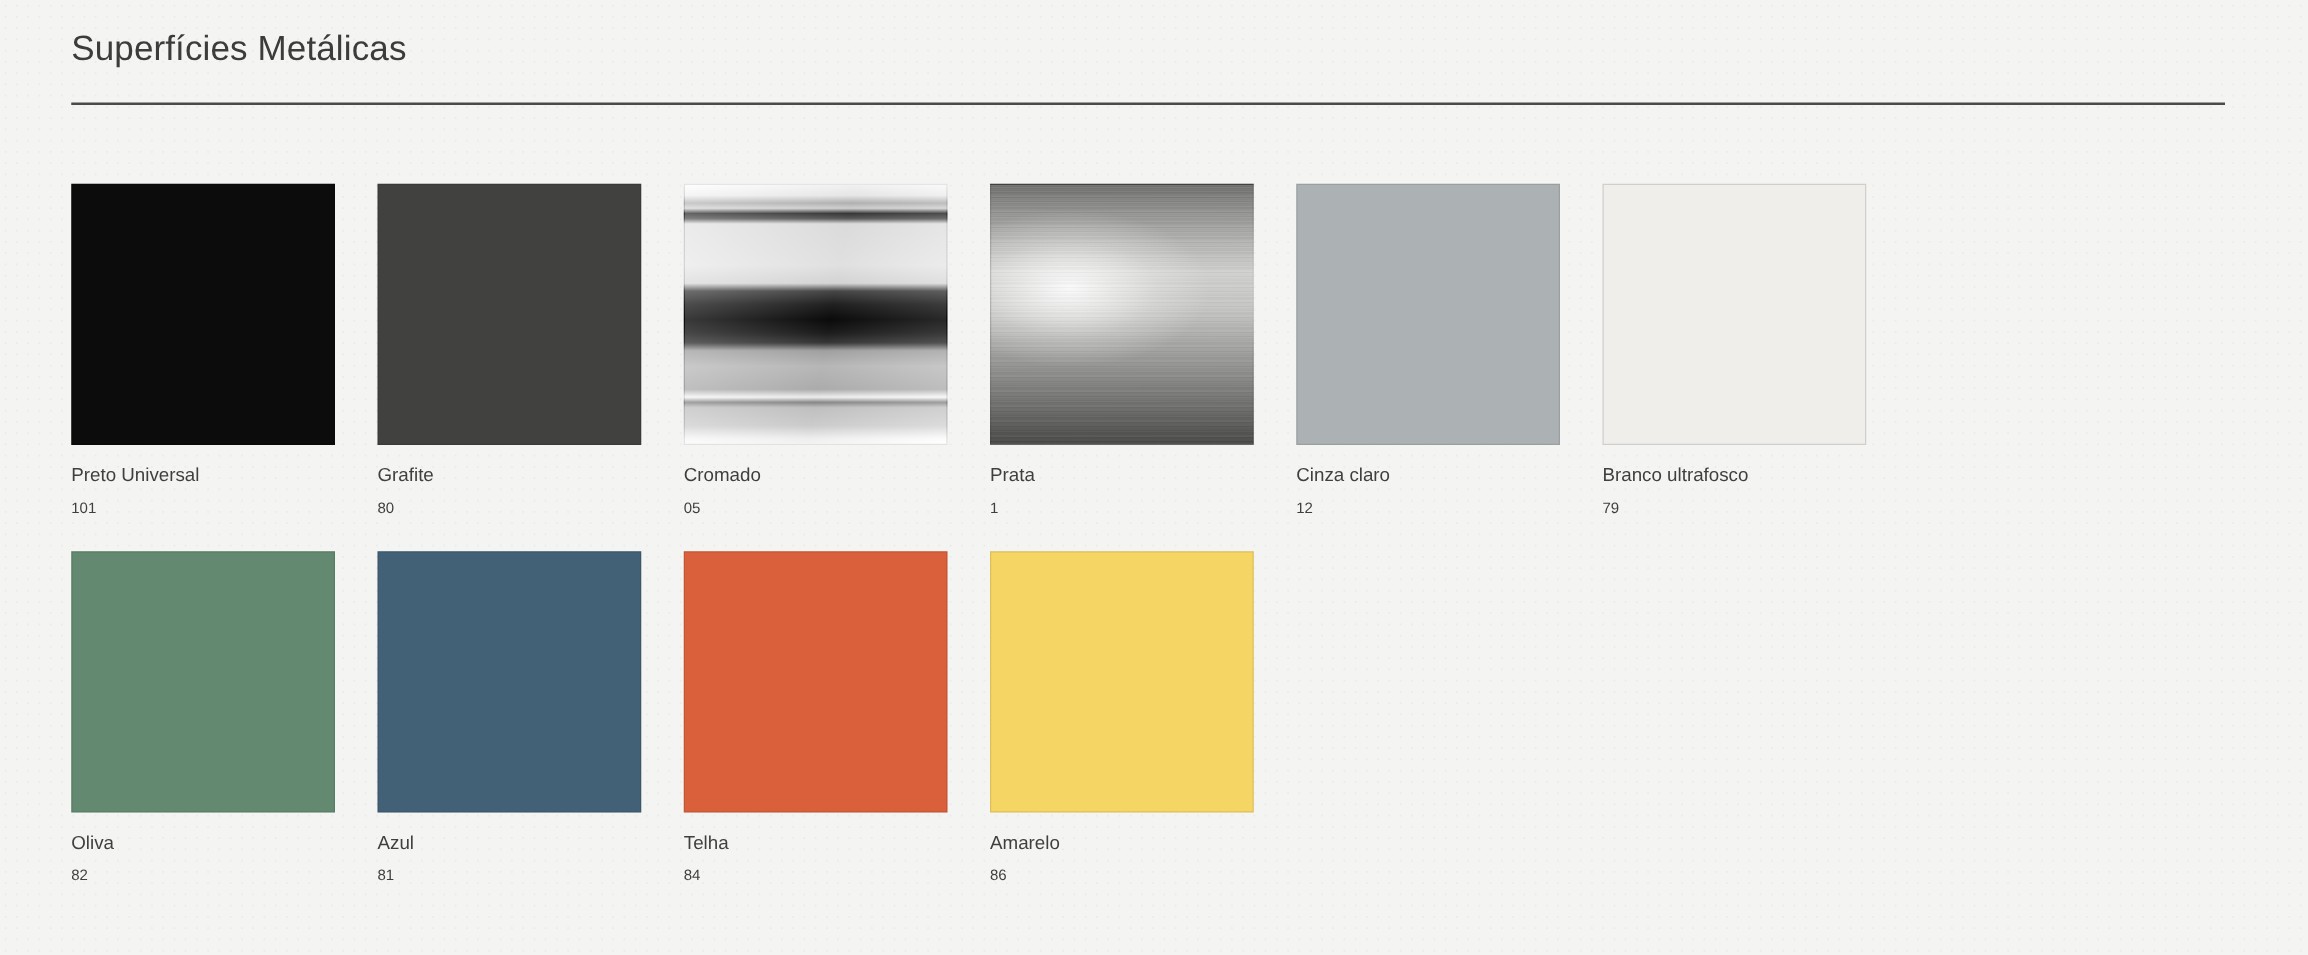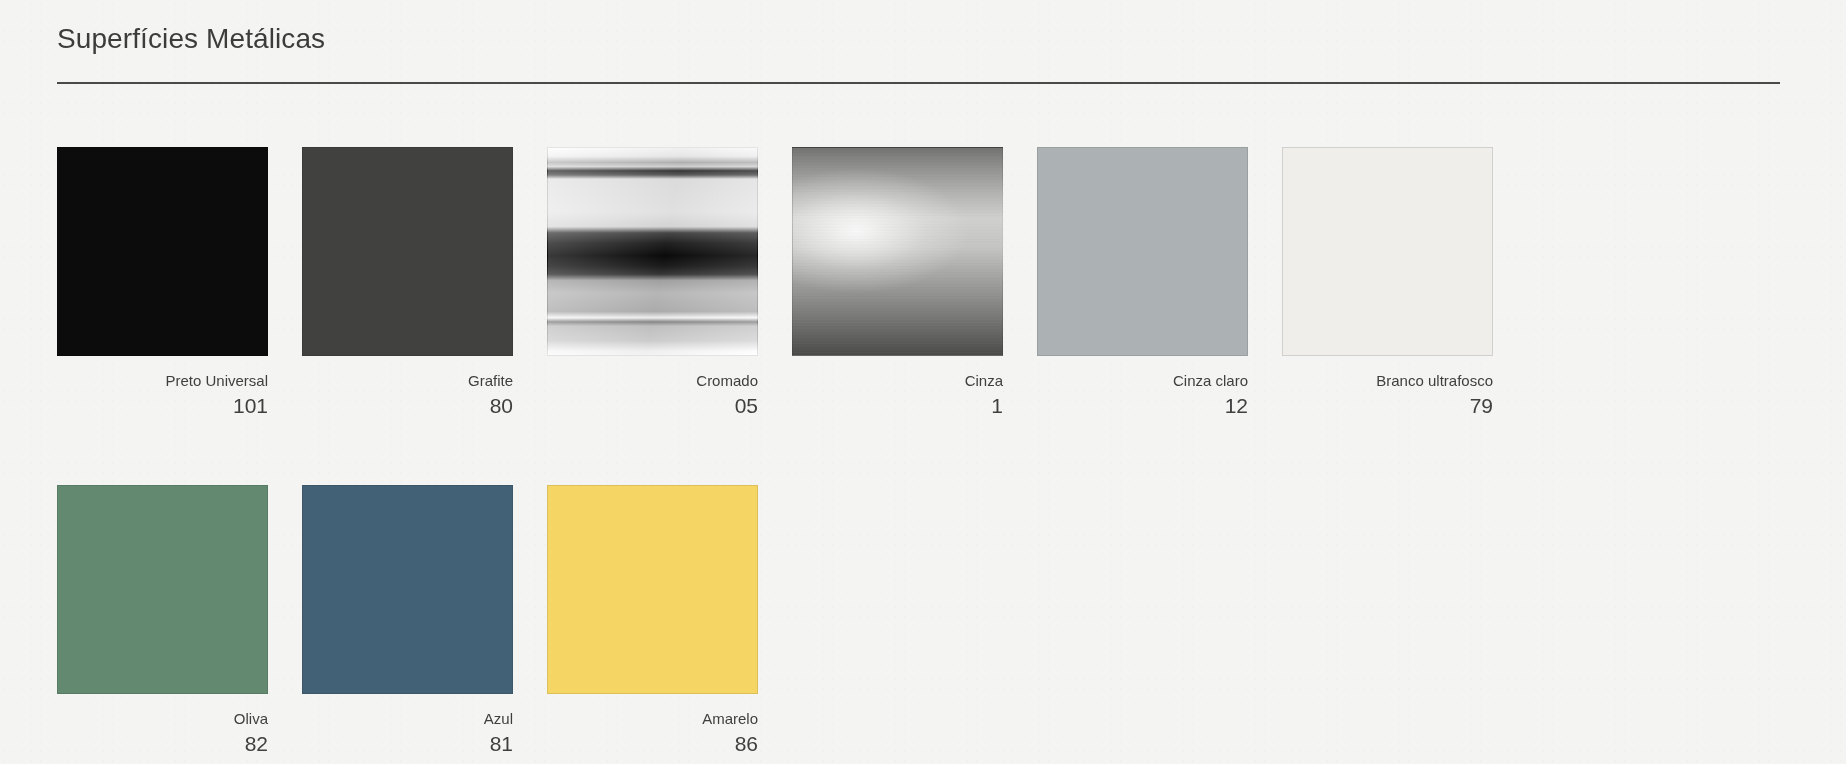--- a/index.html
+++ b/index.html
@@ -47,46 +47,45 @@
   .grid {
     position: absolute;
     left: 57px;
     top: 147px;
     width: 1740px;
   }
   .row {
     display: flex;
     gap: 34px;
   }
-  .row + .row { margin-top: 69px; }
+  .row + .row { margin-top: 25px; }
   .cell {
     width: 211px;
     flex: 0 0 211px;
-    text-align: right;
   }
   .swatch {
     width: 211px;
     height: 209px;
     border: 1px solid rgba(0,0,0,0.10);
     position: relative;
     overflow: hidden;
   }
   .swatch.flat-light {
     border-color: rgba(0,0,0,0.13);
   }
   .sw-name {
     margin-top: 15px;
     font-size: 15px;
     color: #3f3f3f;
     line-height: 20px;
     white-space: nowrap;
   }
   .sw-code {
     margin-top: 5px;
-    font-size: 21px;
+    font-size: 12px;
     color: #3f3f3f;
     line-height: 20px;
   }
   
   .tex-chrome {
     background:
       linear-gradient(to bottom,
         #fdfdfd 0%,
         #f2f2f2 4%,
         #b9b9b9 7%,
@@ -159,21 +158,21 @@
           <div class="sw-name">Grafite</div>
           <div class="sw-code">80</div>
         </div>
         <div class="cell">
           <div class="swatch tex-chrome"></div>
           <div class="sw-name">Cromado</div>
           <div class="sw-code">05</div>
         </div>
         <div class="cell">
           <div class="swatch tex-brushed"></div>
-          <div class="sw-name">Cinza</div>
+          <div class="sw-name">Prata</div>
           <div class="sw-code">1</div>
         </div>
         <div class="cell">
           <div class="swatch" style="background: rgb(172, 177, 179);"></div>
           <div class="sw-name">Cinza claro</div>
           <div class="sw-code">12</div>
         </div>
         <div class="cell">
           <div class="swatch flat-light" style="background: rgb(239, 238, 235);"></div>
           <div class="sw-name">Branco ultrafosco</div>
@@ -185,20 +184,25 @@
           <div class="swatch" style="background: rgb(99, 138, 112);"></div>
           <div class="sw-name">Oliva</div>
           <div class="sw-code">82</div>
         </div>
         <div class="cell">
           <div class="swatch" style="background: rgb(67, 97, 118);"></div>
           <div class="sw-name">Azul</div>
           <div class="sw-code">81</div>
         </div>
         <div class="cell">
+          <div class="swatch" style="background: rgb(217, 96, 58);"></div>
+          <div class="sw-name">Telha</div>
+          <div class="sw-code">84</div>
+        </div>
+        <div class="cell">
           <div class="swatch" style="background: rgb(245, 213, 100);"></div>
           <div class="sw-name">Amarelo</div>
           <div class="sw-code">86</div>
         </div>
       </div>
   </div>
 
 </div>
 
 </body></html>

